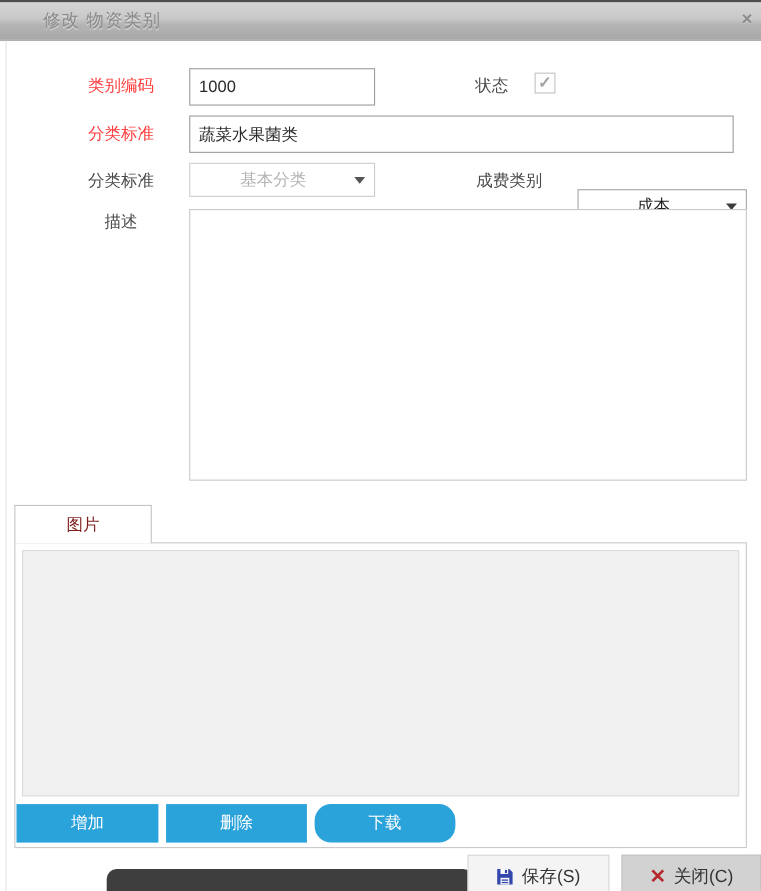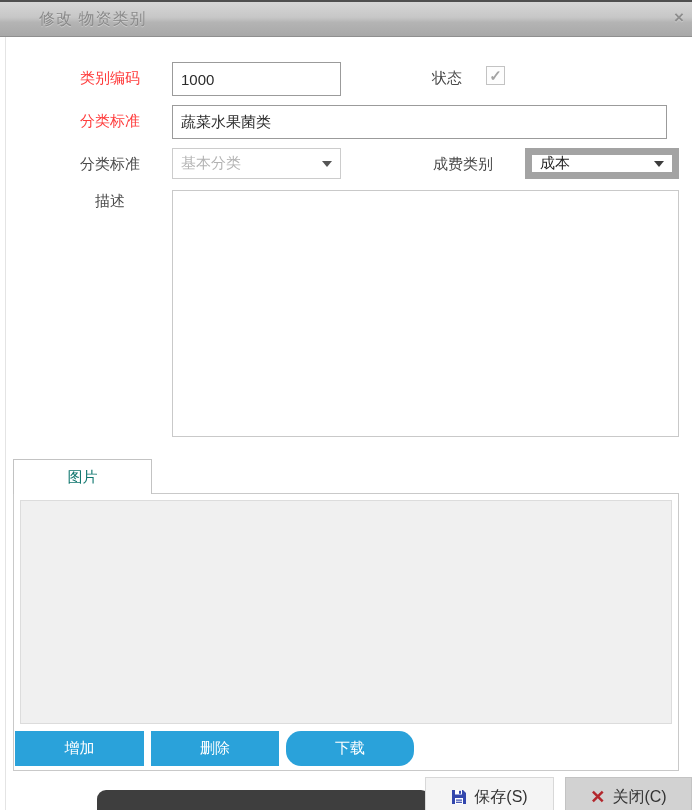--- a/index.html
+++ b/index.html
@@ -49,45 +49,45 @@
     border: 1px solid #c3c3c3; background: #fdfdfd;
     display: flex; align-items: center; justify-content: center;
   }
   .cbx .mark { font-size: 15px; font-weight: bold; color: #a3a3a3; line-height: 1; }
 
   
   .dd {
     position: absolute; height: 31px; background: #fff;
     display: flex; align-items: center; padding: 0 8px; cursor: pointer;
   }
-  .dd .dd-text { font-size: 15px; flex: 1 1 auto; white-space: nowrap; overflow: hidden; }
+  .dd .dd-text { font-size: 15px; flex: 1 1 auto; white-space: nowrap; overflow: hidden; text-align: center; }
   .dd .arrow {
     width: 0; height: 0; flex: 0 0 auto;
     border-left: 5px solid transparent; border-right: 5px solid transparent;
     border-top: 6px solid #3c3c3c; margin-left: 6px;
   }
-  .dd.enabled { border: 7px solid #a3a3a3; }
+  .dd.enabled { border: 1px solid #a3a3a3; margin-top: 24px; }
   .dd.enabled .dd-text { color: #1f1f1f; }
   .dd.disabled { border: 1px solid #cccccc; cursor: default; }
   .dd.disabled .dd-text { color: #b3b3b3; }
   .dd.disabled .arrow { border-top-color: #555; }
 
   
   .desc-area {
     position: absolute; left: 172px; top: 190px; width: 507px; height: 247px;
     border: 1px solid #c9c9c9; background: #fff; resize: none; outline: none;
     font-family: "Liberation Sans", sans-serif; font-size: 15px; color: #2b2b2b; padding: 6px 8px;
   }
 
   
   .tab-image {
-    position: absolute; left: 13px; top: 459px; width: 139px; height: 35px; z-index: 2;
+    position: absolute; left: 13px; top: 459px; width: 125px; height: 35px; z-index: 2;
     background: #ffffff; border: 1px solid #c3c3c3; border-bottom: none;
     display: flex; align-items: center; justify-content: center;
-    font-size: 15px; color: #0f766e; cursor: pointer;
+    font-size: 15px; color: #7f1d1d; cursor: pointer;
   }
   .image-panel {
     position: absolute; left: 13px; top: 493px; width: 666px; height: 278px; z-index: 1;
     background: #ffffff; border: 1px solid #c9c9c9;
   }
   .image-canvas {
     position: absolute; left: 6px; top: 6px; width: 652px; height: 224px;
     background: #f0f0f0; border: 1px solid #dcdcdc;
   }
   .panel-btn {

